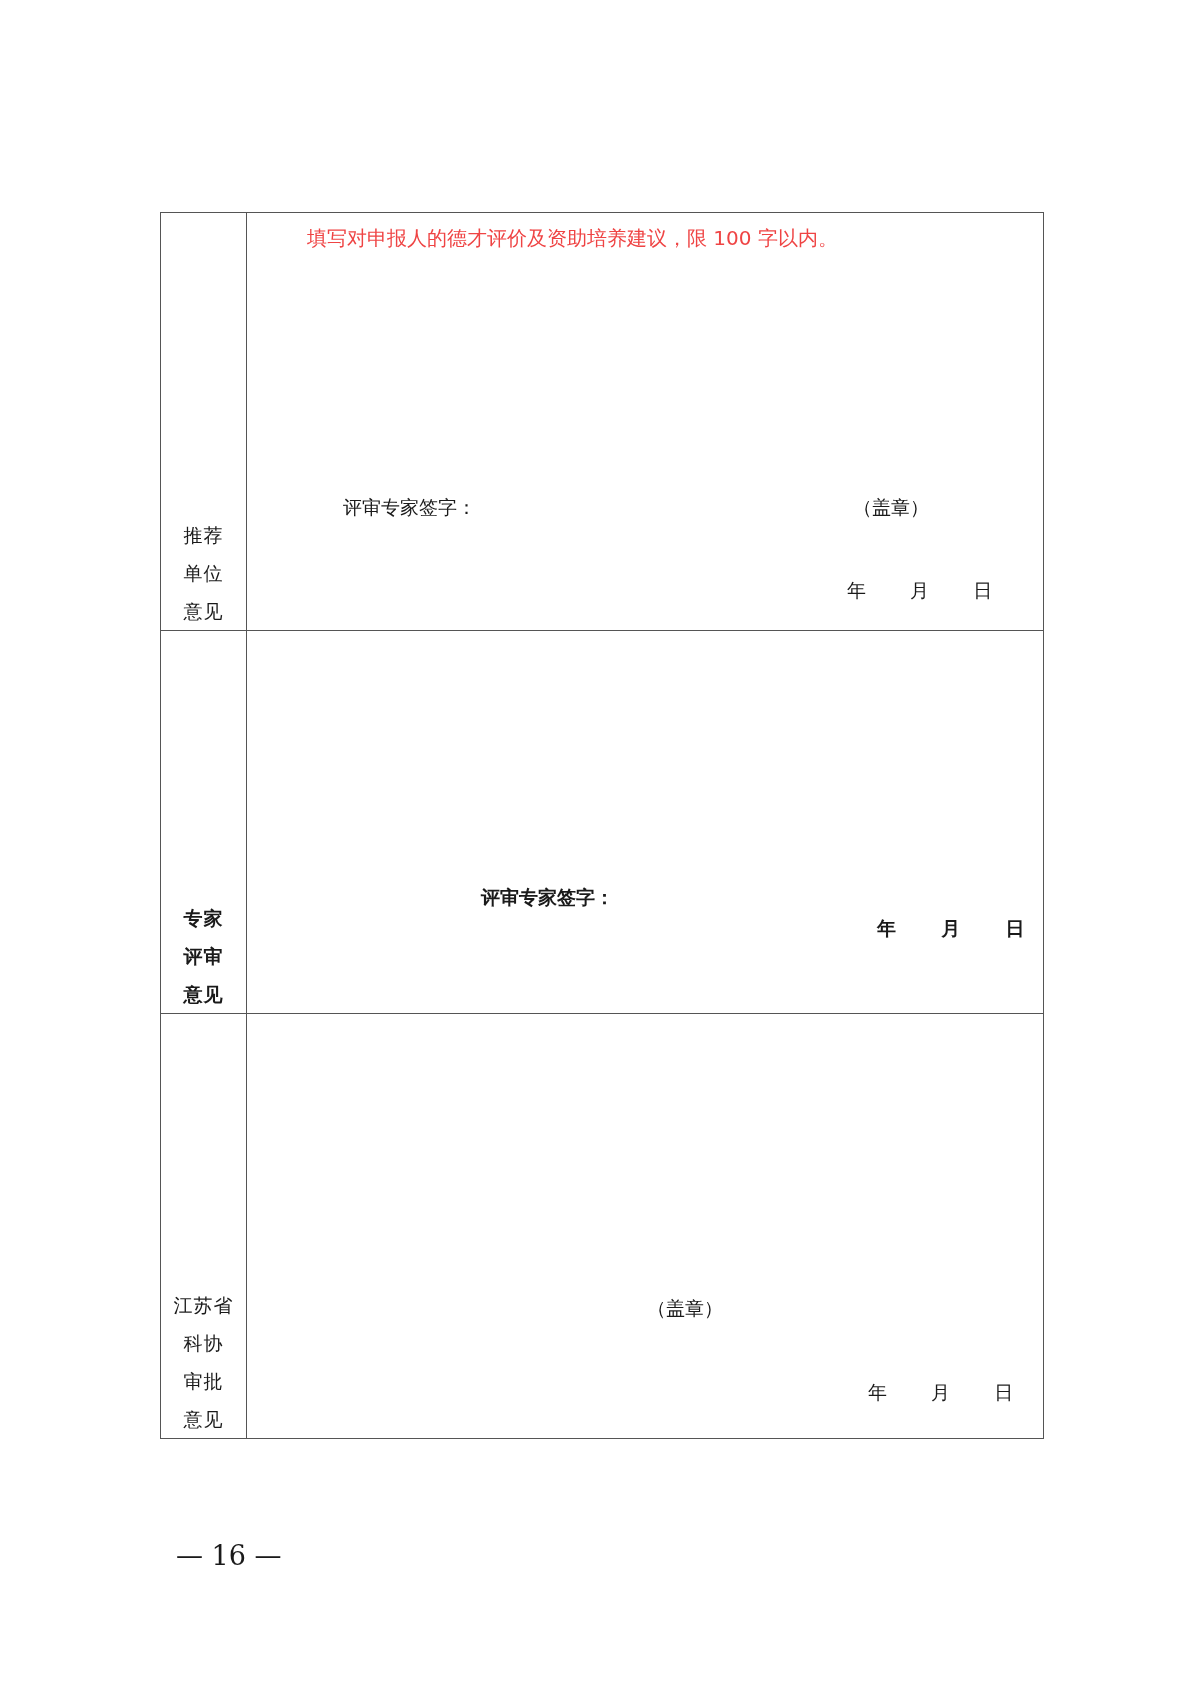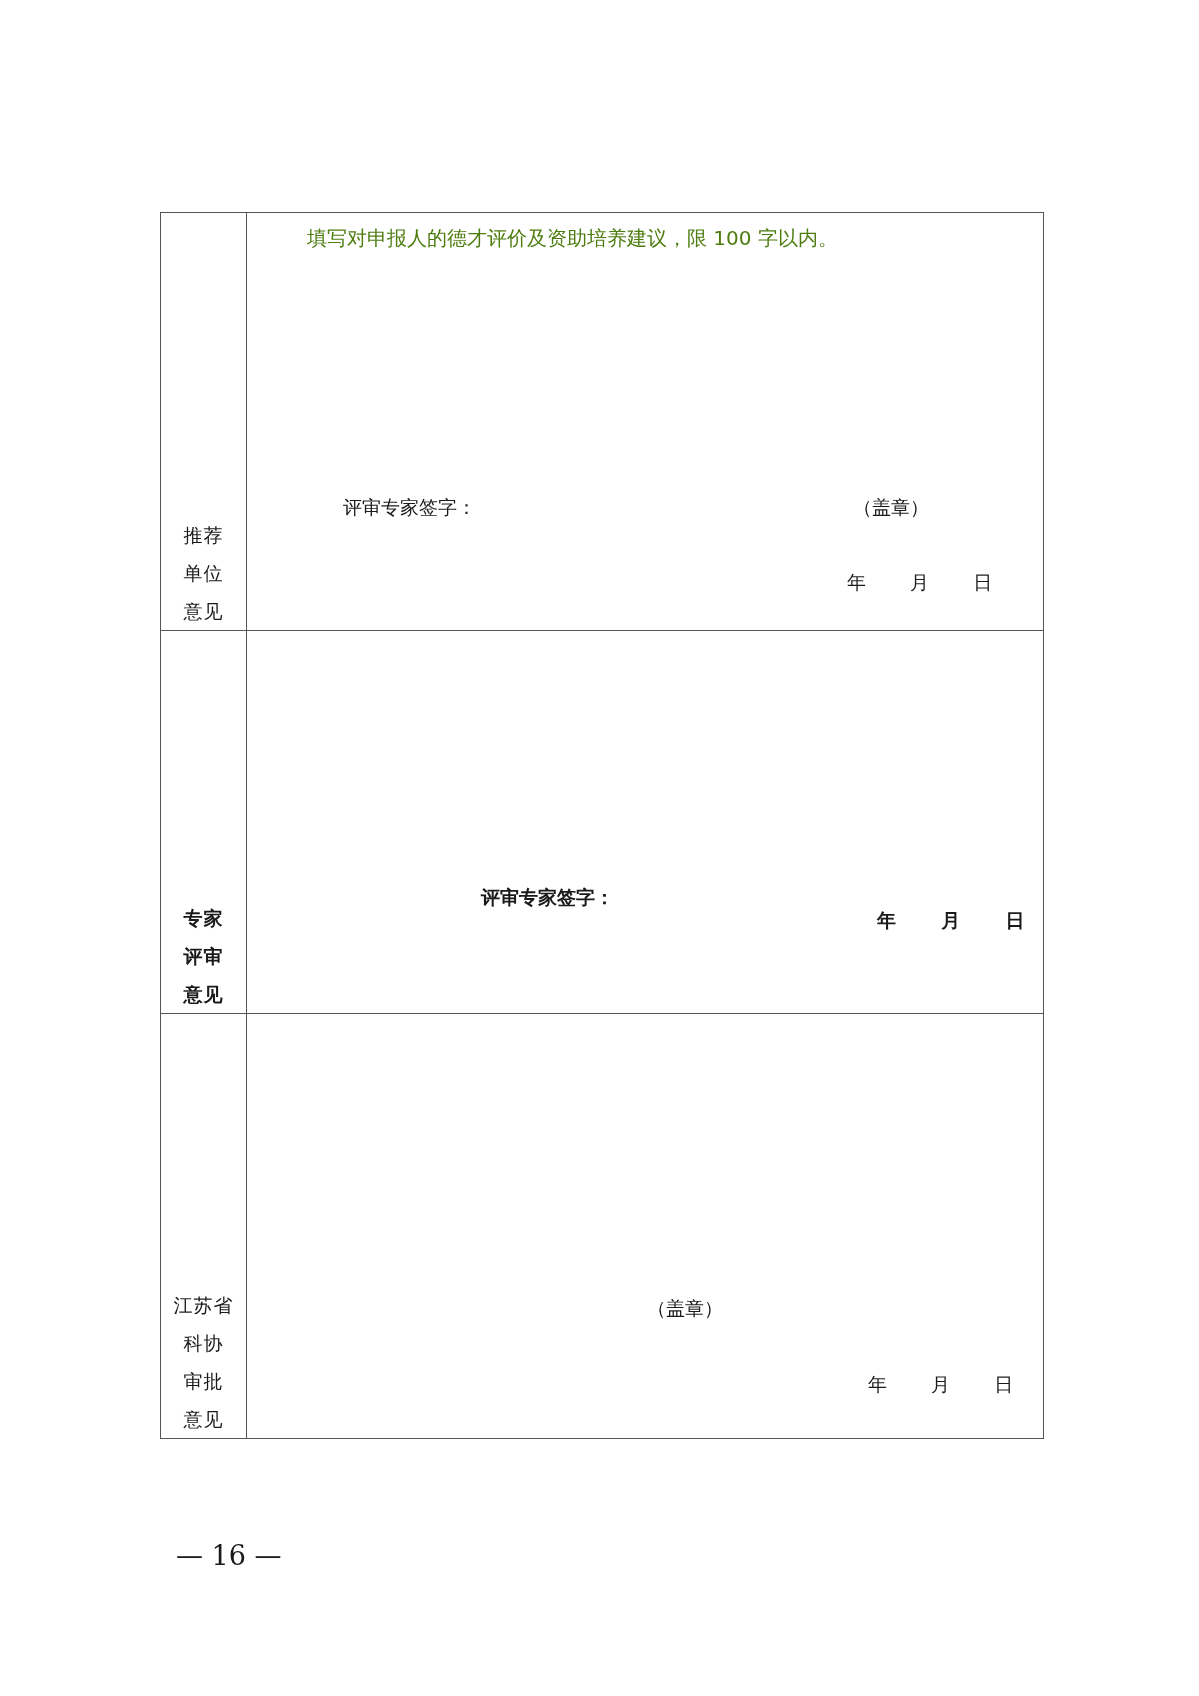--- a/index.html
+++ b/index.html
@@ -9,22 +9,22 @@
            border:1.5px solid #555; box-sizing:border-box; }
   .row { position:absolute; left:0; right:0; box-sizing:border-box; }
   .row + .row { border-top:1.5px solid #555; }
   .label-cell { position:absolute; left:0; top:0; bottom:0; width:86px;
                 border-right:1.5px solid #555; box-sizing:border-box;
                 display:flex; align-items:flex-end; justify-content:center; }
   .label-text { font-size:19px; line-height:38px; text-align:center; width:70px;
                 letter-spacing:1px; }
   .content-cell { position:absolute; left:86px; right:0; top:0; bottom:0; }
   .t { position:absolute; font-size:19px; white-space:nowrap; }
-  .instruction { font-family:"DejaVu Sans","Liberation Sans",sans-serif; font-size:20px; color:#4d7c0f; }
-  .date { word-spacing:0; }
+  .instruction { font-family:"DejaVu Sans","Liberation Sans",sans-serif; font-size:20px; color:#ef4444; }
+  .date { word-spacing:0;margin-top:8px; }
   .date span { display:inline-block; }
   .page-num { position:absolute; left:176px; top:1540px; font-size:27px;
               font-family:"DejaVu Serif","Liberation Serif",serif; }
 </style>
 </head>
 <body>
 
 <div class="table">
 
   <div class="row" style="top:0; height:417px;">

